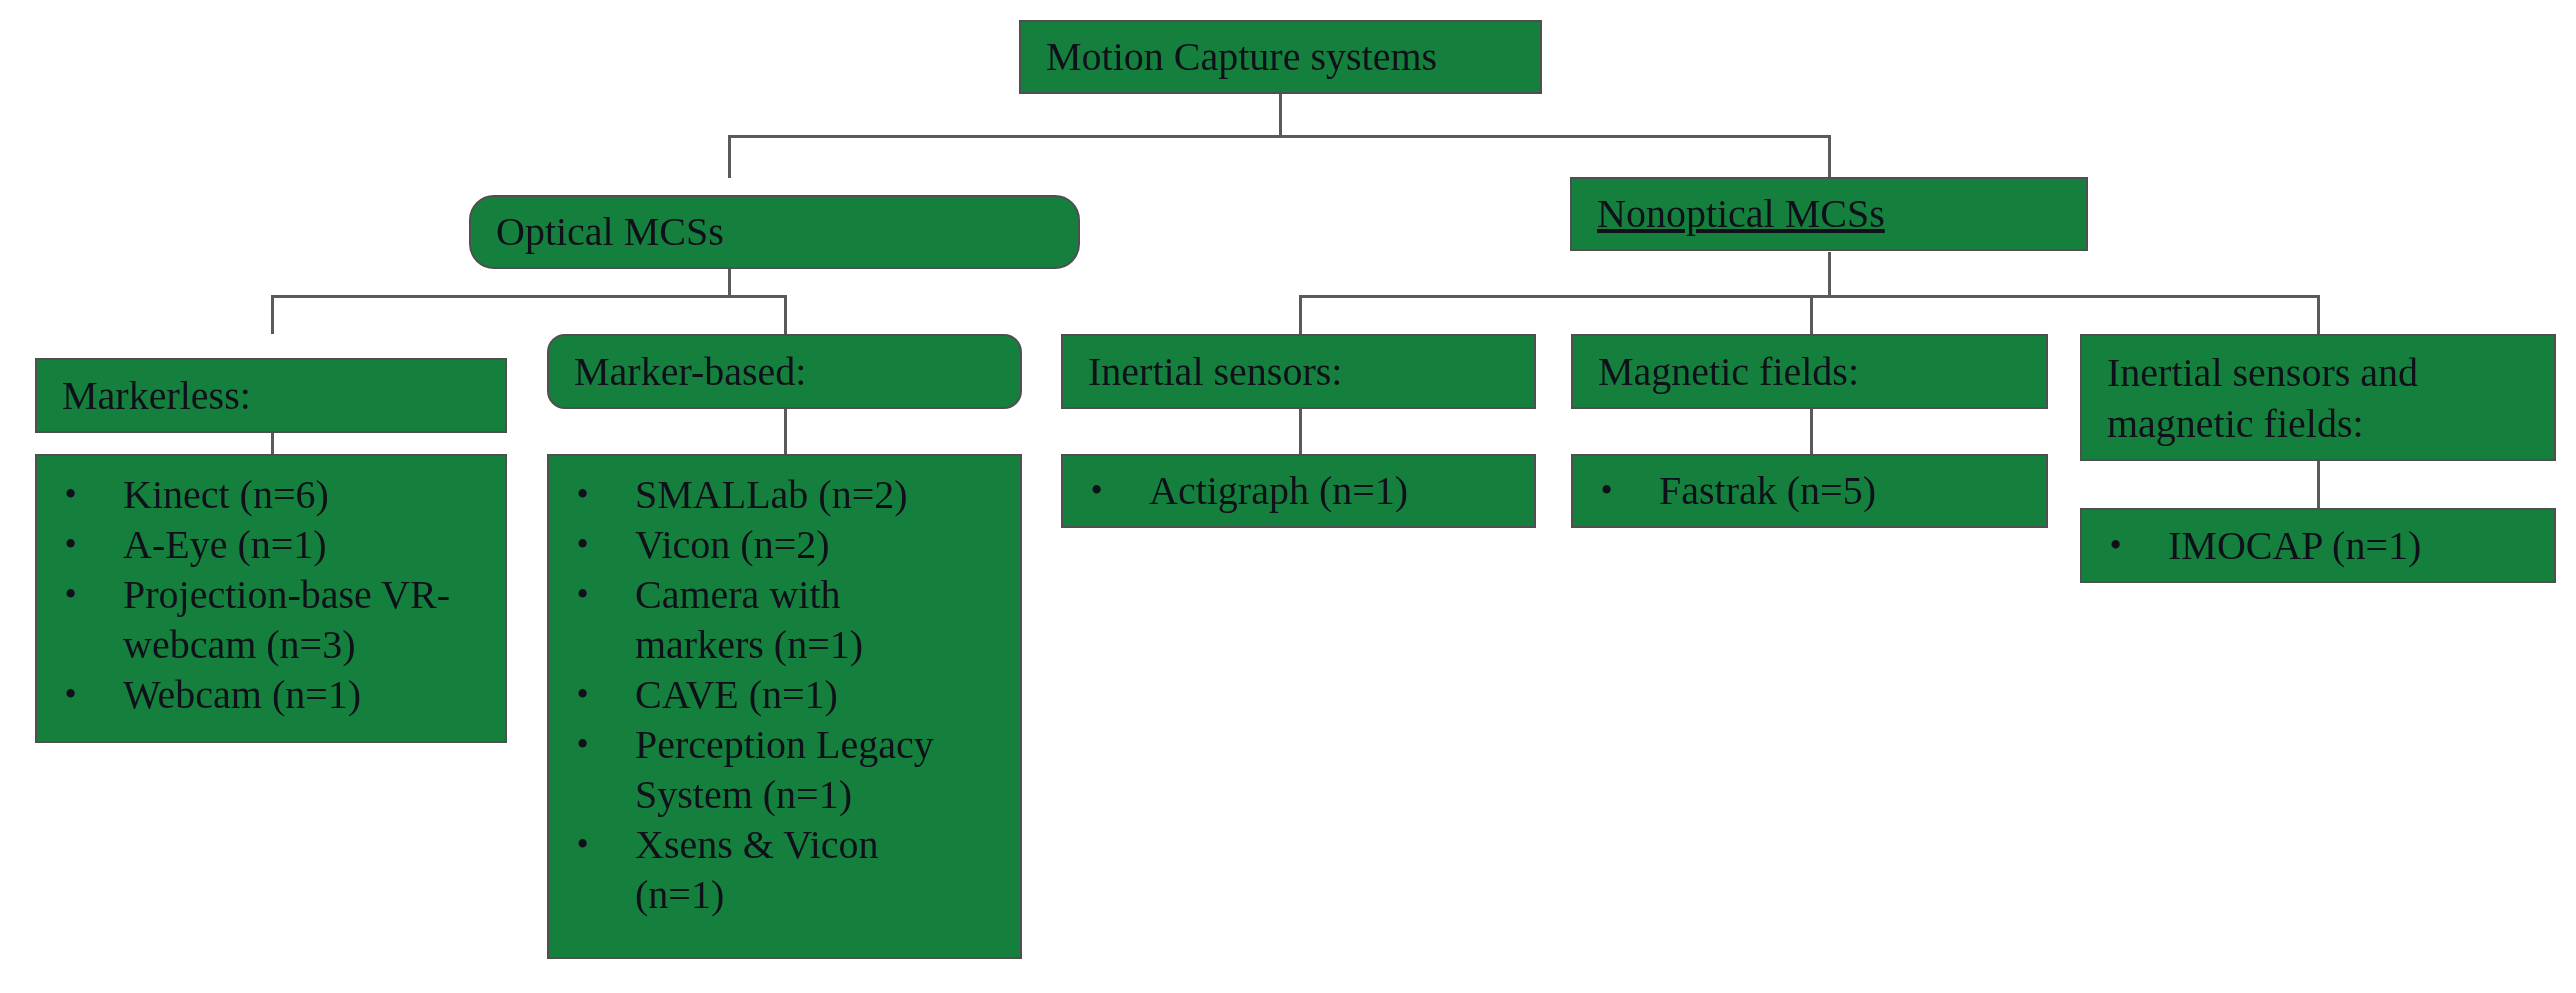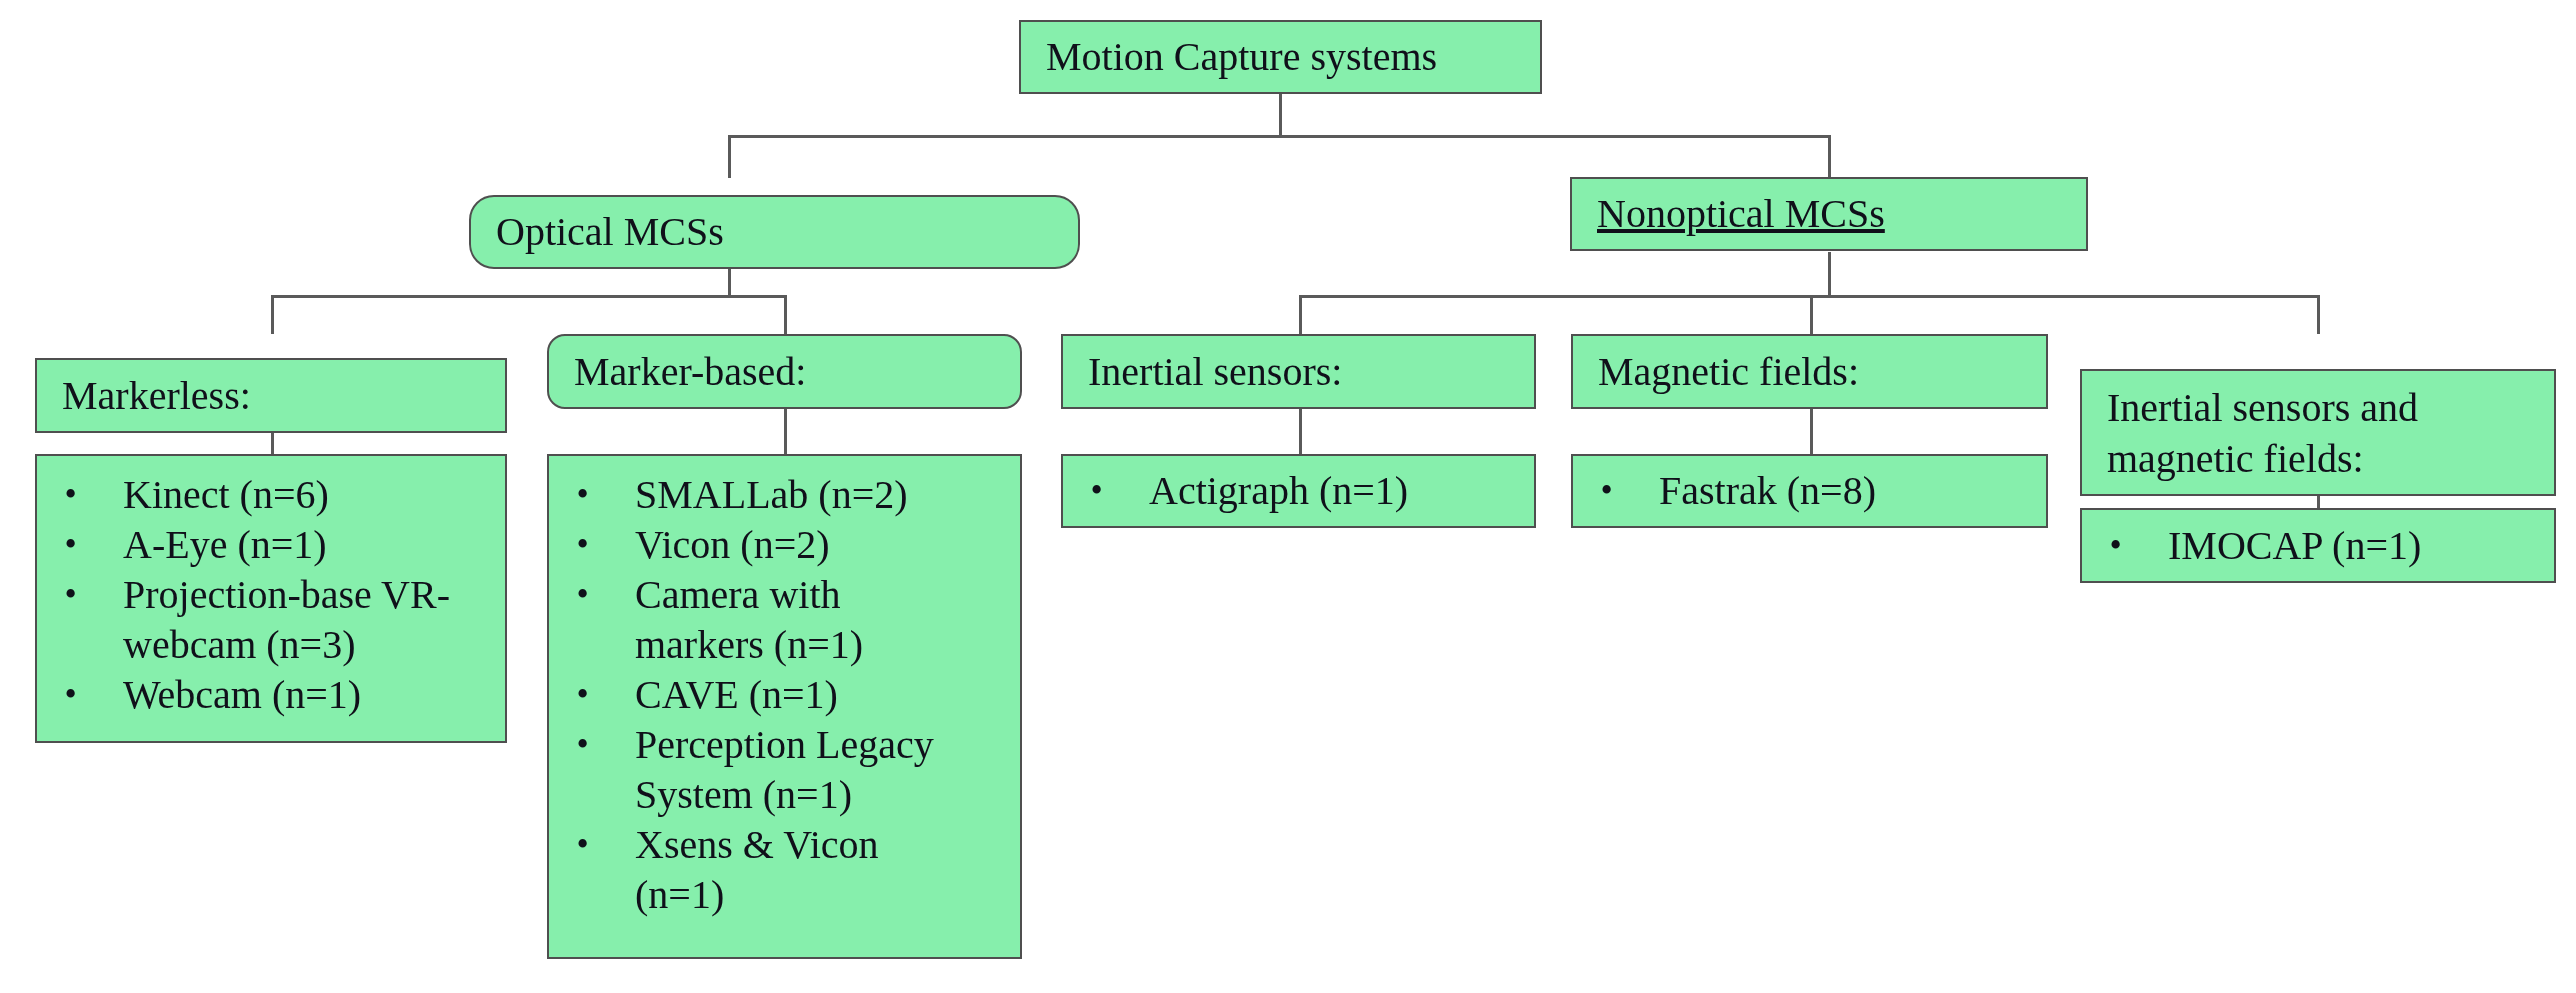--- a/index.html
+++ b/index.html
@@ -16,34 +16,33 @@
   .canvas{
     position:relative;
     width:2576px;height:993px;
     background:var(--bg-color);
     overflow:hidden;
   }
   .box{
     position:absolute;
     box-sizing:border-box;
     border:2.7px solid var(--border-color);
-    background:#86efac;
+    background:#15803d;
     font-size:40px;
     line-height:1.28;
   }
   .label-box{
     display:flex;
     align-items:center;
     padding-left:25px;
     padding-right:14px;
   }
   .label-box.top-align{
     align-items:flex-start;
     padding-top:10.6px;
-    margin-top:35px;
   }
   .list-box{
     padding-top:14px;
   }
   .list-box.center-one{
     display:flex;
     flex-direction:column;
     justify-content:center;
     padding-top:0;
   }
@@ -164,20 +163,20 @@
       <div class="li"><span class="bullet">•</span><span class="li-text">Vicon (n=2)</span></div>
       <div class="li"><span class="bullet">•</span><span class="li-text">Camera with markers (n=1)</span></div>
       <div class="li"><span class="bullet">•</span><span class="li-text">CAVE (n=1)</span></div>
       <div class="li"><span class="bullet">•</span><span class="li-text">Perception Legacy System (n=1)</span></div>
       <div class="li"><span class="bullet">•</span><span class="li-text">Xsens &amp; Vicon (n=1)</span></div>
     </div>
   <div class="box list-box center-one" id="leaf-actigraph">
       <div class="li"><span class="bullet">•</span><span class="li-text">Actigraph (n=1)</span></div>
     </div>
   <div class="box list-box center-one" id="leaf-fastrak">
-      <div class="li"><span class="bullet">•</span><span class="li-text">Fastrak (n=8)</span></div>
+      <div class="li"><span class="bullet">•</span><span class="li-text">Fastrak (n=5)</span></div>
     </div>
   <div class="box list-box center-one" id="leaf-imocap">
       <div class="li"><span class="bullet">•</span><span class="li-text">IMOCAP (n=1)</span></div>
     </div>
 
 </div>
 
 
 </body></html>

